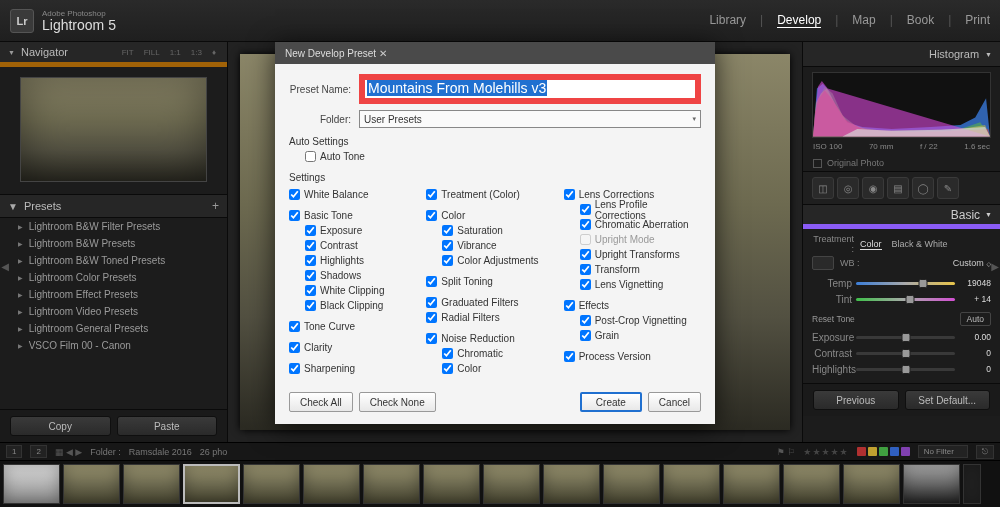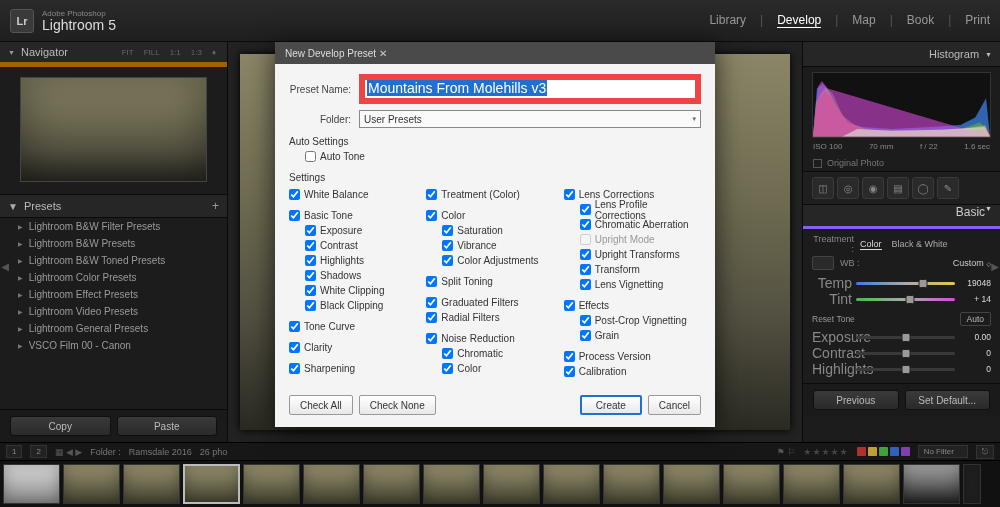--- a/index.html
+++ b/index.html
@@ -33,31 +33,31 @@
 .center-img{position:absolute;inset:12px 12px 12px 12px;background:linear-gradient(180deg,#8b8668 0%,#6d6a50 40%,#525041 70%,#2b2a22 100%);box-shadow:0 0 8px #000}
 .right-panel{width:198px;background:#1c1c1c;border-left:1px solid #0a0a0a;display:flex;flex-direction:column}
 .histo-hdr{height:25px;background:#262626;border-bottom:1px solid #0a0a0a;display:flex;align-items:center;justify-content:flex-end;padding:0 8px;gap:6px;font-size:11px;color:#bbb}
 .histo{margin:5px 9px 2px;height:66px;background:#111;border:1px solid #333;position:relative;overflow:hidden}
 .histo svg{position:absolute;bottom:0;left:0;width:100%;height:90%}
 .histo-info{display:flex;justify-content:space-between;padding:2px 10px 4px;font-size:8px;color:#888}
 .orig-row{display:flex;align-items:center;padding:3px 10px;gap:5px;font-size:9px;color:#777;border-bottom:1px solid #0a0a0a}
 .orig-row .chk{width:9px;height:9px;border:1px solid #555}
 .toolstrip{display:flex;align-items:center;gap:3px;padding:5px 9px;border-bottom:1px solid #0a0a0a;background:#1f1f1f}
 .tool{width:22px;height:22px;border:1px solid #3a3a3a;border-radius:3px;background:#2a2a2a;display:flex;align-items:center;justify-content:center;color:#888;cursor:pointer}
-.basic-hdr{height:24px;background:#262626;border-bottom:3px solid #8b5cf6;display:flex;align-items:flex-start;justify-content:flex-end;padding:0 8px;font-size:12px;color:#ccc}
+.basic-hdr{height:24px;background:#262626;border-bottom:5px solid #8b5cf6;display:flex;align-items:center;justify-content:flex-end;padding:0 8px;gap:5px;font-size:12px;color:#ccc}
 .basic-body{padding:6px 9px;font-size:9px;color:#aaa}
 .brow{display:flex;align-items:center;height:18px;gap:6px}
 .brow .lbl{width:42px;text-align:right;color:#888}
 .brow .opts{display:flex;gap:10px}
 .brow .opts .act{color:#ddd;border-bottom:1px solid #ddd}
 .wb-row{display:flex;align-items:center;gap:6px;margin:3px 0 5px}
 .eyedrop{width:22px;height:14px;background:#2a2a2a;border:1px solid #444;border-radius:2px}
 .wb-select{flex:1;text-align:right;color:#ccc}
 .slider-row{display:flex;align-items:center;height:16px;gap:4px}
-.slider-row .sl-lbl{width:40px;text-align:right;color:#888;font-size:14px}
+.slider-row .sl-lbl{width:40px;text-align:right;color:#888;font-size:10px}
 .slider-row .track{flex:1;height:3px;border-radius:2px;position:relative}
 .slider-row .track.temp{background:linear-gradient(90deg,#3b7ed8,#aaa,#e8c44a)}
 .slider-row .track.tint{background:linear-gradient(90deg,#3fbf4a,#aaa,#d24fd2)}
 .slider-row .track.plain{background:#393939}
 .slider-row .thumb{position:absolute;width:9px;height:9px;background:#999;border:1px solid #222;border-radius:2px;top:-3px;transform:translateX(-50%)}
 .slider-row .val{width:32px;text-align:right;font-size:8.5px;color:#ddd}
 .reset-row{display:flex;justify-content:space-between;align-items:center;margin:5px 0 3px;font-size:8.5px;color:#999}
 .reset-row .autobox{padding:1px 6px;border:1px solid #444;border-radius:2px;color:#bbb}
 .right-btns{display:flex;gap:6px;padding:6px 10px;border-top:1px solid #0a0a0a;background:#1a1a1a}
 .statusbar{height:18px;background:#171717;border-top:1px solid #000;display:flex;align-items:center;padding:0 6px;gap:8px;font-size:9px;color:#777}
@@ -505,24 +505,20 @@
           <label class="dlg-chk">
               <input type="checkbox" checked="" style="">
               <span>Grain</span>
             </label>
         </div>
         <div style="height:6px"></div>
         <label class="dlg-chk">
             <input type="checkbox" checked="" style="">
             <span>Process Version</span>
           </label>
-        <label class="dlg-chk">
-            <input type="checkbox" checked="" style="">
-            <span>Calibration</span>
-          </label>
       </div>
     </div>
   </div>
   <div class="dlg-footer">
     <div class="left">
       <div class="dlg-btn">Check All</div>
       <div class="dlg-btn">Check None</div>
     </div>
     <div class="right">
       <div class="dlg-btn primary">Create</div>

